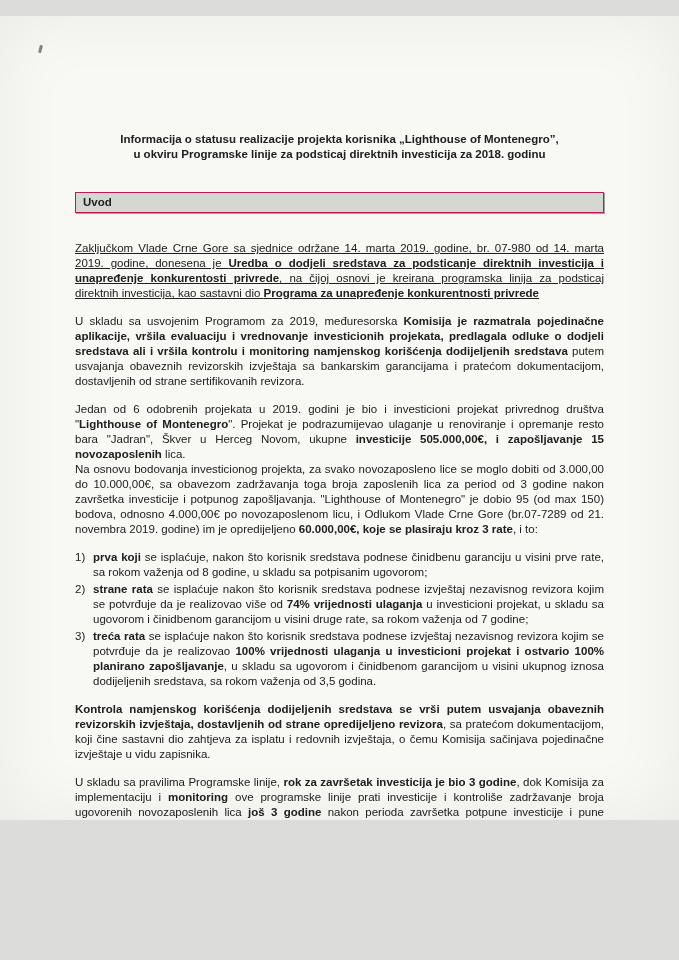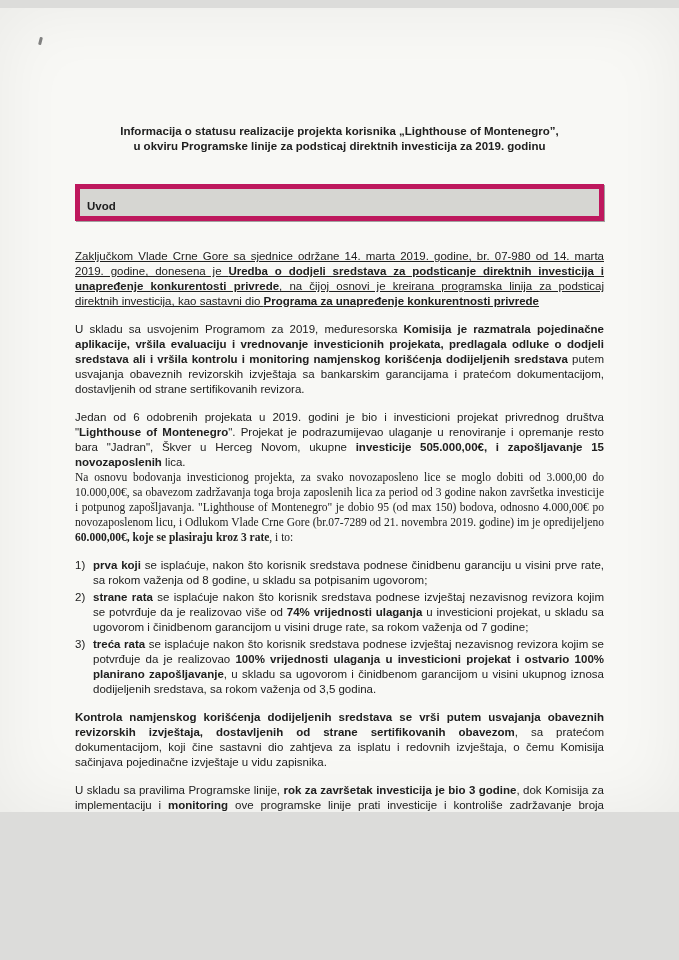--- a/index.html
+++ b/index.html
@@ -1,20 +1,20 @@
 <!DOCTYPE html>
 <html lang="sr" style="--paper: #f8f8f5; --ink: #202020; --section_bar: #d6d6d2;"><head>
 <meta charset="utf-8">
 <style>
   html, body { margin: 0; padding: 0; background: #dcdcda; }
   .page {
     position: relative;
     width: 679px;
     height: 804px;
-    margin: 8px auto;
+    margin: 16px auto;
     background: var(--paper, #f8f8f5);
     box-shadow: inset 0 0 70px rgba(0,0,0,0.06);
     font-family: "Liberation Sans", "DejaVu Sans", sans-serif;
     color: var(--ink, #202020);
     overflow: hidden;
   }
   .artifact {
     position: absolute;
     left: 39px; top: 29px;
     width: 3px; height: 8px;
@@ -36,49 +36,49 @@
     margin: 0;
     font-size: 11.5px;
     line-height: 15px;
     font-weight: bold;
     text-align: center;
   }
   .tline { display: block; }
   .uvod {
     margin-top: 30px;
     background: var(--section_bar, #d6d6d2);
-    border: 5px solid #be185d;
+    border: 1px solid #be185d;
     box-shadow: 1px 1px 0 rgba(0,0,0,0.35);
     font-weight: bold;
-    padding: 10px 7px 2px 7px;
+    padding: 2px 7px 2px 7px;
     line-height: 15px;
   }
   .para {
     margin: 13px 0 0 0;
     text-align: justify;
   }
   .para.first { margin-top: 28px; text-decoration: underline; }
-  .para.tight { margin-top: 0; font-family: Liberation Serif, serif; }
+  .para.tight { margin-top: 0; }
   .list { margin-top: 13px; }
   .li { display: flex; margin-top: 2px; }
   .li:first-child { margin-top: 0; }
   .li .num { flex: 0 0 18px; }
   .li .body { flex: 1; text-align: justify; }
   .b { font-weight: bold; }
 </style>
 </head>
 <body>
 
 <div class="page">
   <div class="artifact"></div>
   <div class="content">
 
     <h1 class="title">
       <span class="tline">Informacija o statusu realizacije projekta korisnika „Lighthouse of Montenegro”,</span>
-      <span class="tline">u okviru Programske linije za podsticaj direktnih investicija za 2019. godinu</span>
+      <span class="tline">u okviru Programske linije za podsticaj direktnih investicija za 2018. godinu</span>
     </h1>
 
     <div class="uvod">
       <span>Uvod</span>
     </div>
 
     <p class="para first"><span>Zaključkom Vlade Crne Gore sa sjednice održane 14. marta 2019. godine, br. 07-980 od 14. marta 2019. godine, donesena je </span><span class="b">Uredba o dodjeli sredstava za podsticanje direktnih investicija i unapređenje konkurentosti privrede</span><span>, na čijoj osnovi je kreirana programska linija za podsticaj direktnih investicija, kao sastavni dio </span><span class="b">Programa za unapređenje konkurentnosti privrede</span></p>
 
     <p class="para"><span>U skladu sa usvojenim Programom za 2019, međuresorska </span><span class="b">Komisija je razmatrala pojedinačne aplikacije, vršila evaluaciju i vrednovanje investicionih projekata, predlagala odluke o dodjeli sredstava ali i vršila kontrolu i monitoring namjenskog korišćenja dodijeljenih sredstava</span><span> putem usvajanja obaveznih revizorskih izvještaja sa bankarskim garancijama i pratećom dokumentacijom, dostavljenih od strane sertifikovanih revizora.</span></p>
 
@@ -94,18 +94,18 @@
       <div class="li">
         <span class="num">2)</span>
         <span class="body"><span class="b">strane rata</span><span> se isplaćuje nakon što korisnik sredstava podnese izvještaj nezavisnog revizora kojim se potvrđuje da je realizovao više od </span><span class="b">74% vrijednosti ulaganja</span><span> u investicioni projekat, u skladu sa ugovorom i činidbenom garancijom u visini druge rate, sa rokom važenja od 7 godine;</span></span>
       </div>
       <div class="li">
         <span class="num">3)</span>
         <span class="body"><span class="b">treća rata</span><span> se isplaćuje nakon što korisnik sredstava podnese izvještaj nezavisnog revizora kojim se potvrđuje da je realizovao </span><span class="b">100% vrijednosti ulaganja u investicioni projekat i ostvario 100% planirano zapošljavanje</span><span>, u skladu sa ugovorom i činidbenom garancijom u visini ukupnog iznosa dodijeljenih sredstava, sa rokom važenja od 3,5 godina.</span></span>
       </div>
     </div>
 
-    <p class="para"><span class="b">Kontrola namjenskog korišćenja dodijeljenih sredstava se vrši putem usvajanja obaveznih revizorskih izvještaja, dostavljenih od strane sertifikovanih obavezom</span><span>, sa pratećom dokumentacijom, koji čine sastavni dio zahtjeva za isplatu i redovnih izvještaja, o čemu Komisija sačinjava pojedinačne izvještaje u vidu zapisnika.</span></p>
+    <p class="para"><span class="b">Kontrola namjenskog korišćenja dodijeljenih sredstava se vrši putem usvajanja obaveznih revizorskih izvještaja, dostavljenih od strane opredijeljeno revizora</span><span>, sa pratećom dokumentacijom, koji čine sastavni dio zahtjeva za isplatu i redovnih izvještaja, o čemu Komisija sačinjava pojedinačne izvještaje u vidu zapisnika.</span></p>
 
     <p class="para"><span>U skladu sa pravilima Programske linije, </span><span class="b">rok za završetak investicija je bio 3 godine</span><span>, dok Komisija za implementaciju i </span><span class="b">monitoring</span><span> ove programske linije prati investicije i kontroliše zadržavanje broja ugovorenih novozaposlenih lica </span><span class="b">još 3 godine</span><span> nakon perioda završetka potpune investicije i pune zaposlenosti.</span></p>
 
   </div>
 </div>
 
 </body></html>

